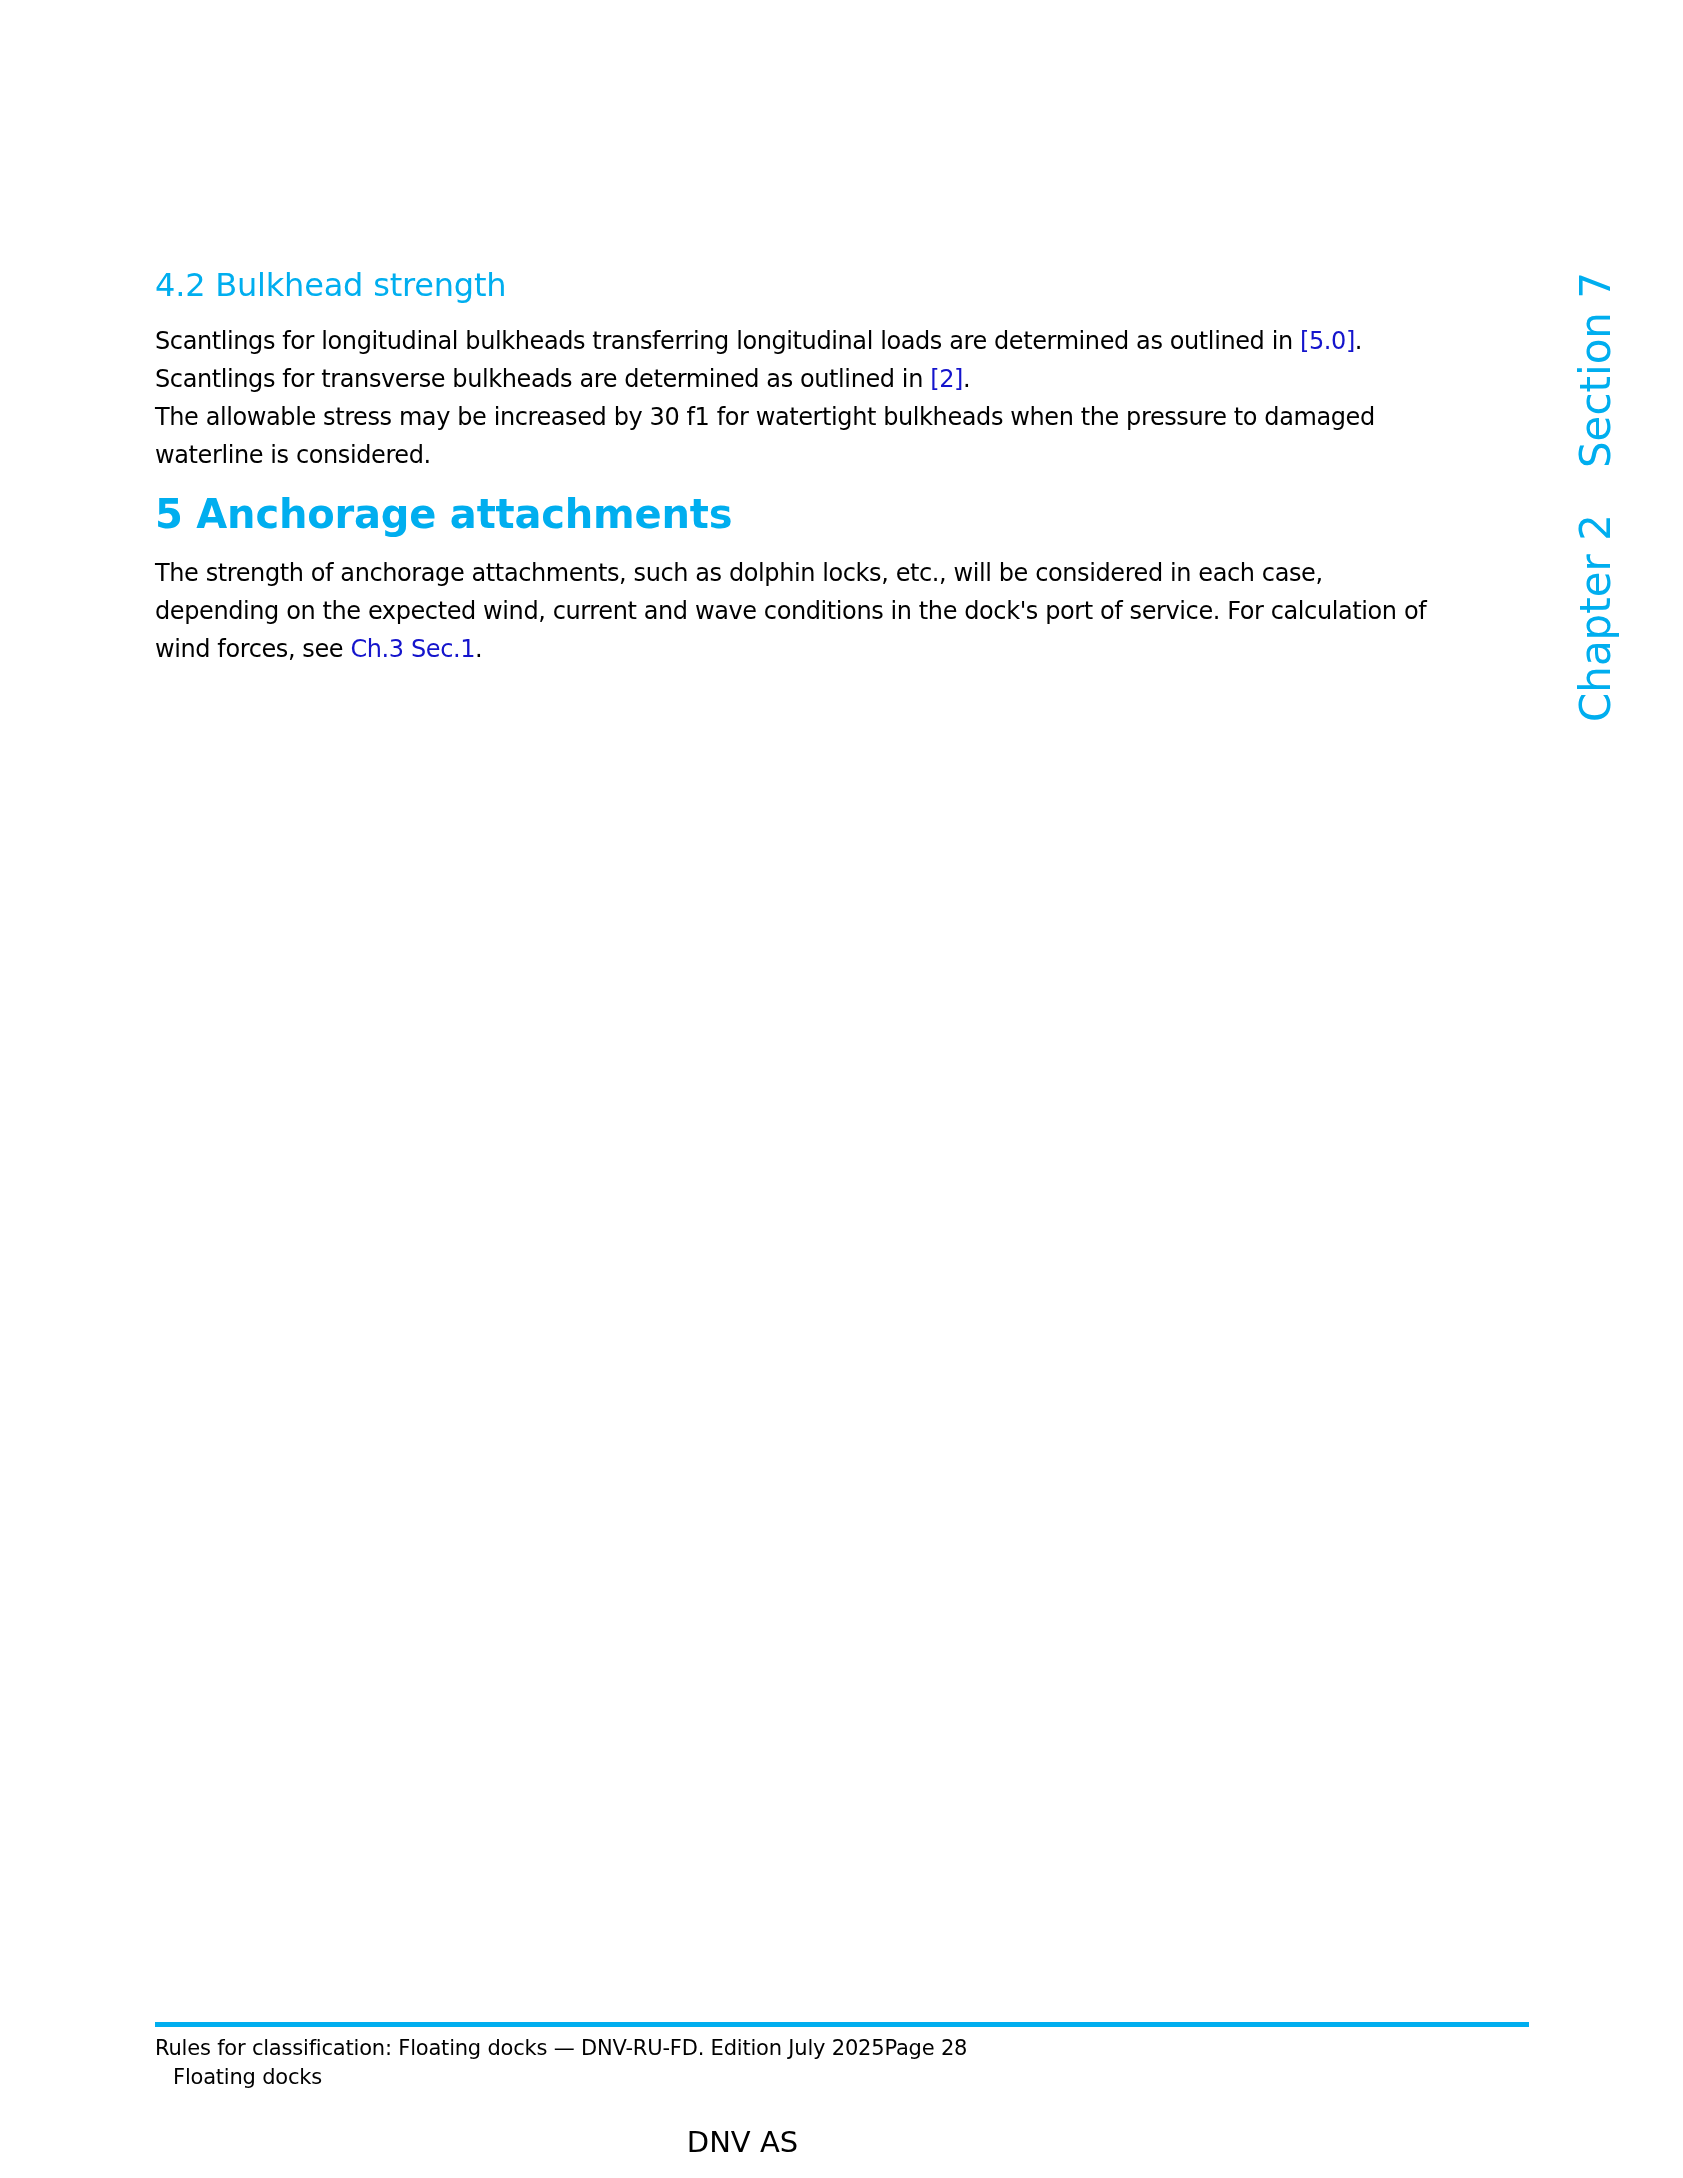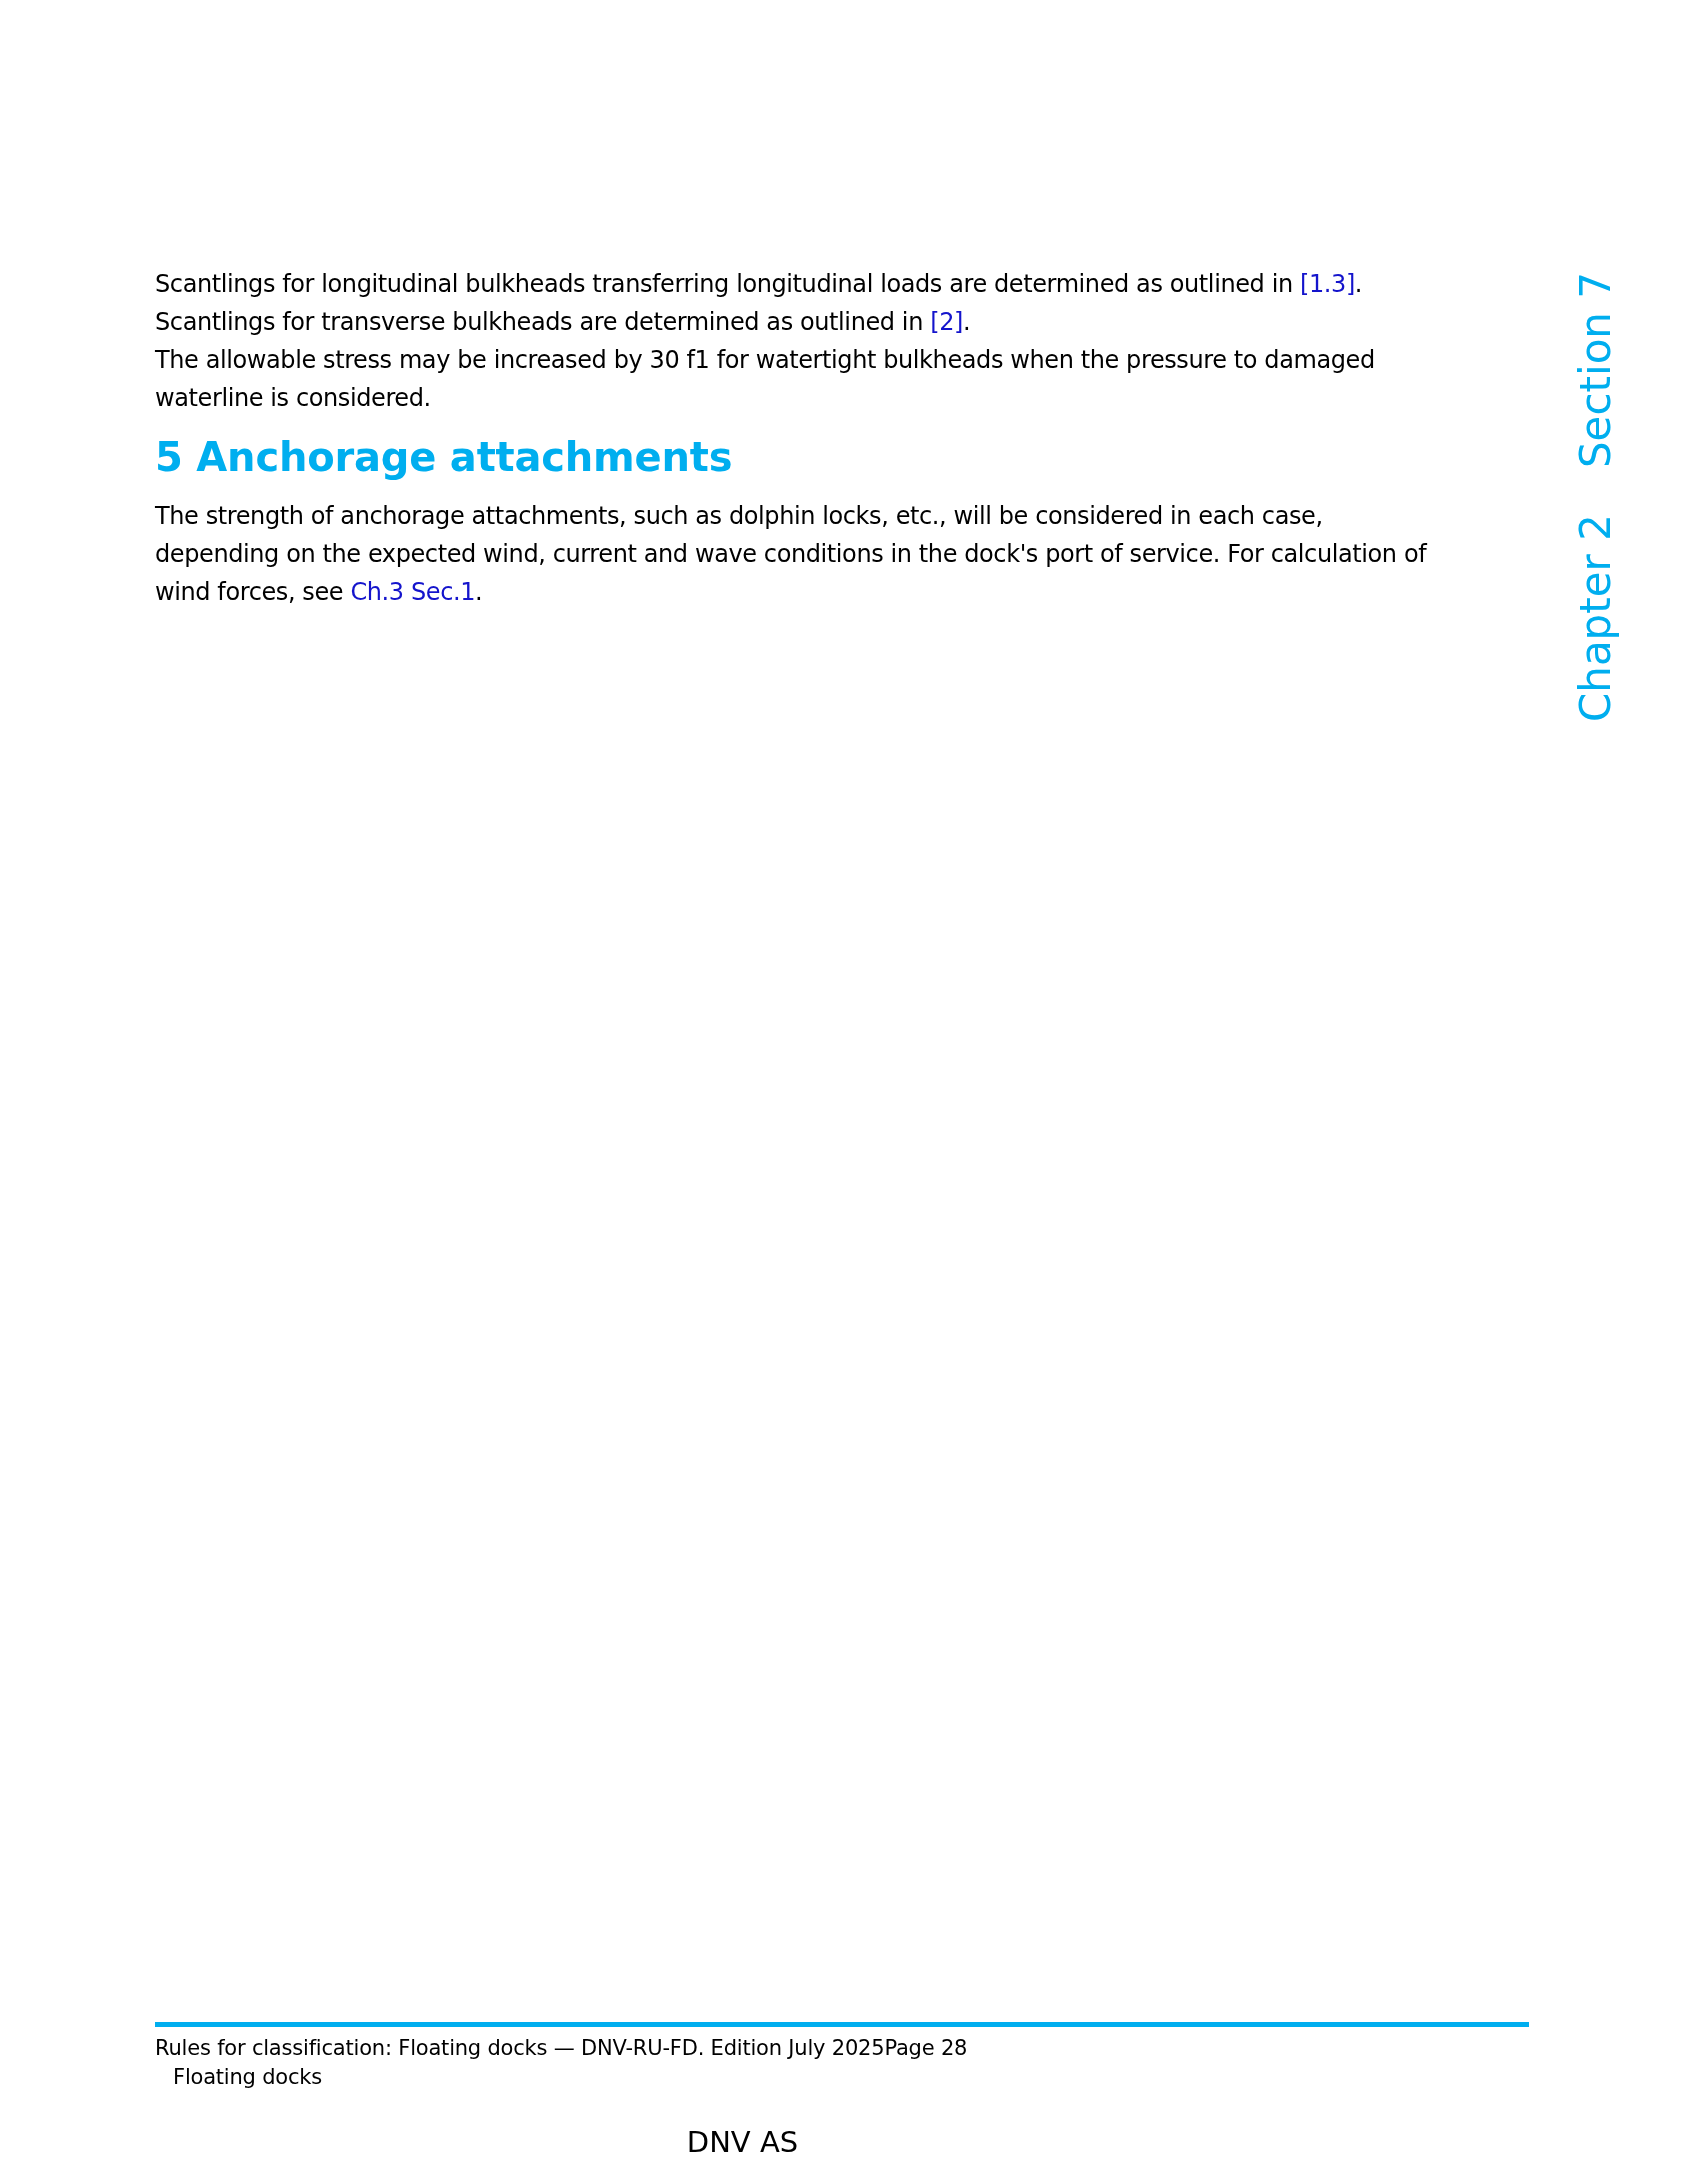--- a/index.html
+++ b/index.html
@@ -52,21 +52,22 @@
   }
   .imprint{
     position:absolute;left:0;top:2125px;width:1485px;
     text-align:center;font-size:29px;line-height:1.2;
   }
 </style>
 </head>
 <body>
 
 <div class="content">
-  <p class="para"><span>Scantlings for longitudinal bulkheads transferring longitudinal loads are determined as outlined in </span><a class="ref">[1.3]</a><span>.</span></p>
+  <h3 class="h3">4.2 Bulkhead strength</h3>
+  <p class="para"><span>Scantlings for longitudinal bulkheads transferring longitudinal loads are determined as outlined in </span><a class="ref">[5.0]</a><span>.</span></p>
   <p class="para"><span>Scantlings for transverse bulkheads are determined as outlined in </span><a class="ref">[2]</a><span>.</span></p>
   <p class="para"><span>The allowable stress may be increased by 30 f1 for watertight bulkheads when the pressure to damaged
 waterline is considered.</span></p>
   <h2 class="h2">5 Anchorage attachments</h2>
   <p class="para"><span>The strength of anchorage attachments, such as dolphin locks, etc., will be considered in each case,
 depending on the expected wind, current and wave conditions in the dock's port of service. For calculation of
 wind forces, see </span><a class="ref">Ch.3 Sec.1</a><span>.</span></p>
 </div>
 
 <div class="sidebar-vertical">

